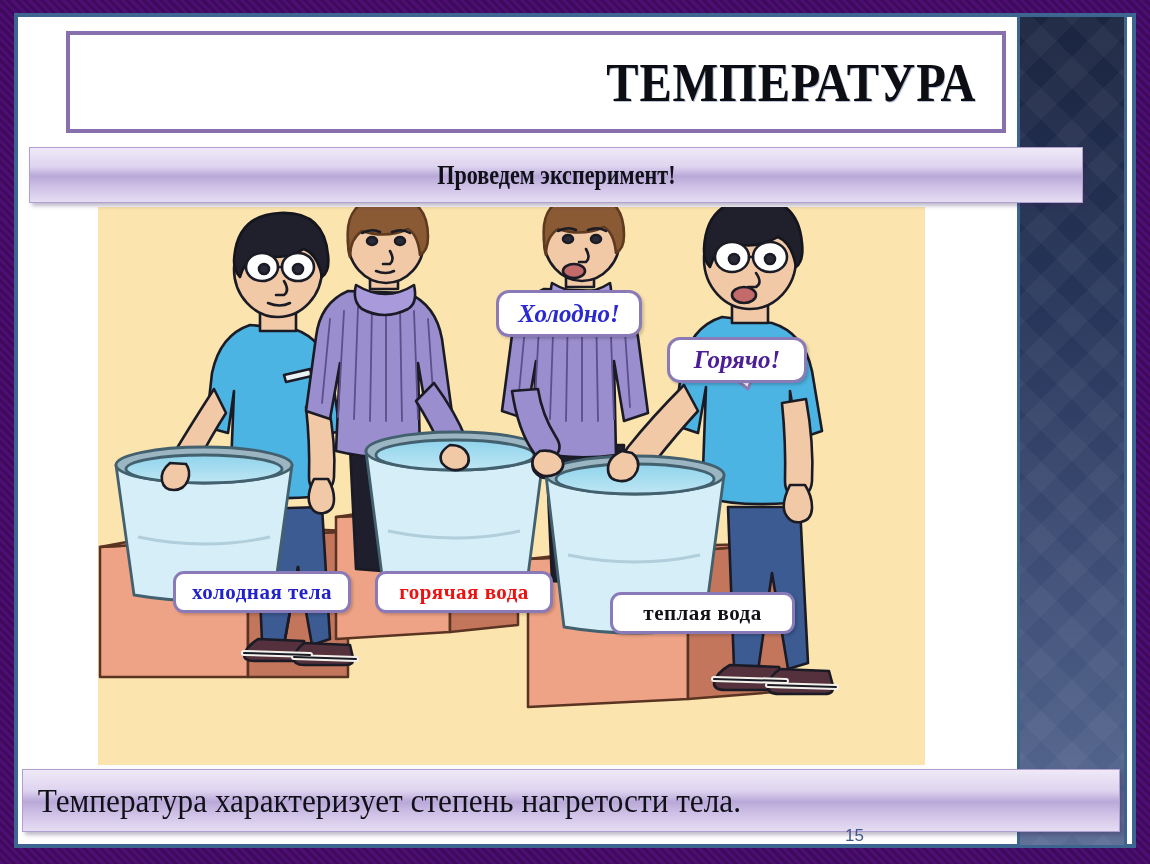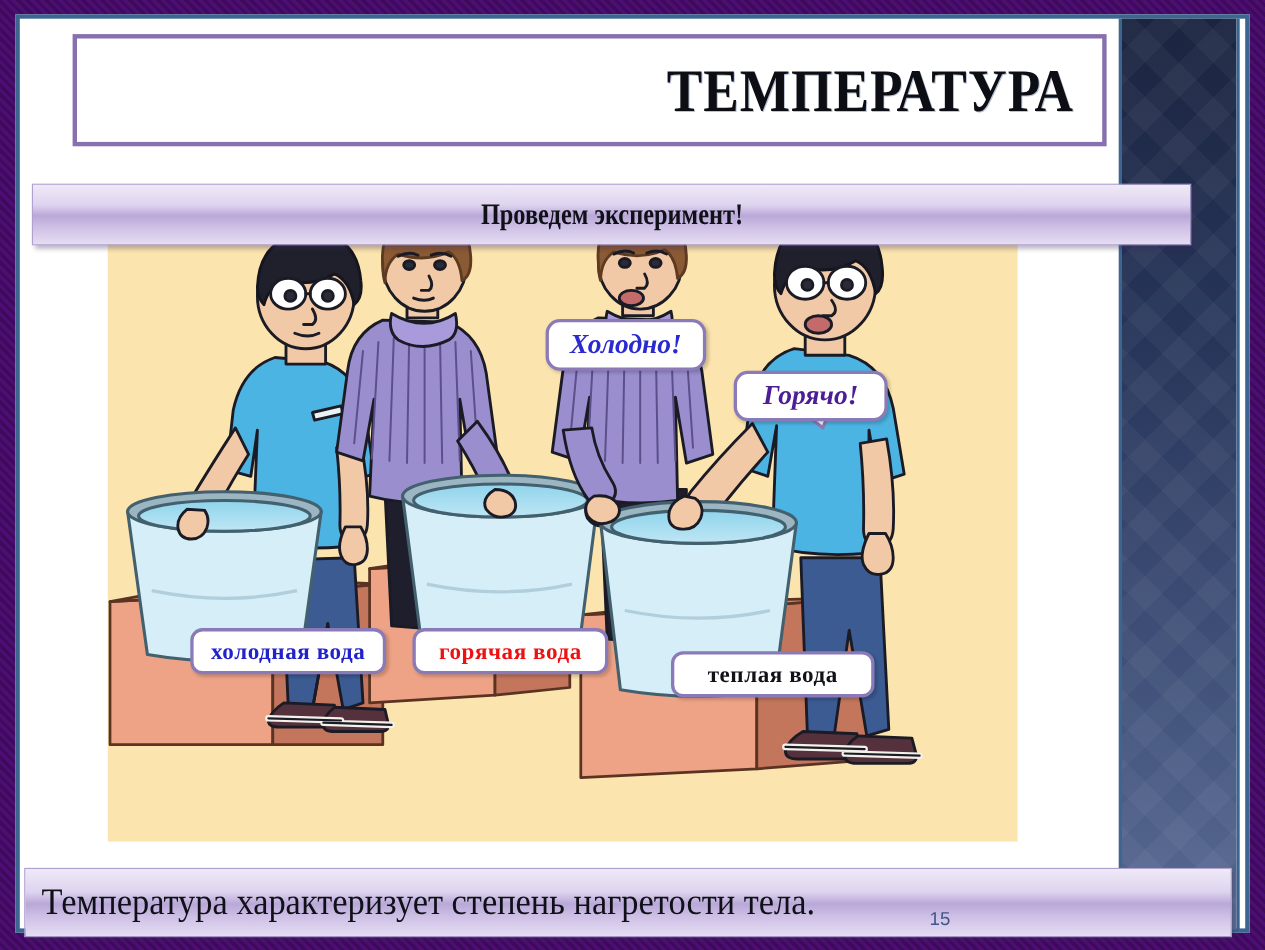--- a/index.html
+++ b/index.html
@@ -44,21 +44,20 @@
     font-weight:bold; font-size:55px; letter-spacing:1px; color:#0d0d14;
     transform:scaleX(.88); white-space:nowrap;
     text-shadow:1px 1px 0 #b9c4da;
   }
 
   
   .lav{
     background:linear-gradient(180deg,#efe9f7 0%,#ded4ef 34%,#b9a8d8 52%,#cfc1e6 72%,#e5ddf3 100%);
     border:1px solid #b0a0cf;
     box-shadow:3px 3px 4px rgba(60,40,90,.32);
-    margin-top:20px;
   }
   .subtitle-bar{
     position:absolute; left:29px; top:147px; width:1054px; height:56px;
     display:flex; align-items:center; justify-content:center; z-index:4;
   }
   .subtitle-text{
     font-family:"Liberation Serif", serif;
     font-weight:bold; font-size:27px; color:#101018; transform:scaleX(.82);
     white-space:nowrap;
   }
@@ -305,21 +304,21 @@
     </svg>
 
     <div class="callout bubble" id="cold-bubble">
       <span>Холодно!</span>
     </div>
     <div class="callout bubble" id="hot-bubble">
       <span>Горячо!</span>
     </div>
 
     <div class="callout" id="lbl-cold">
-      <span>холодная вода</span>
+      <span>холодная тела</span>
     </div>
     <div class="callout" id="lbl-hot">
       <span>горячая вода</span>
     </div>
     <div class="callout" id="lbl-warm">
       <span>теплая вода</span>
     </div>
   </div>
 
   <div class="bottom-bar lav">

